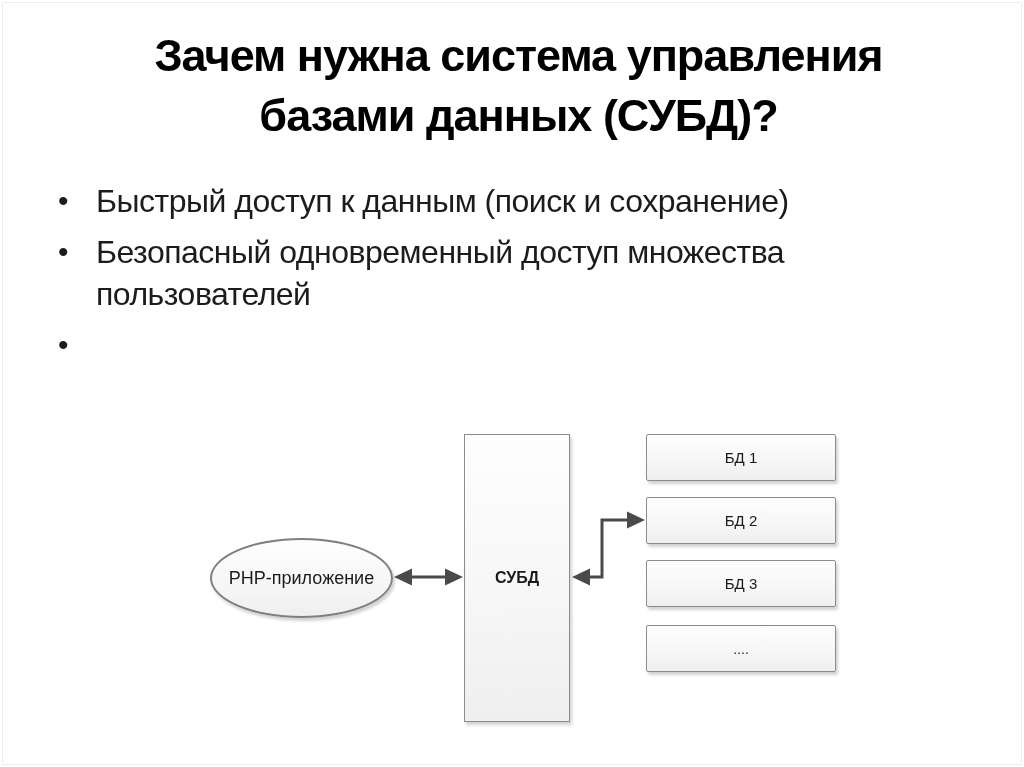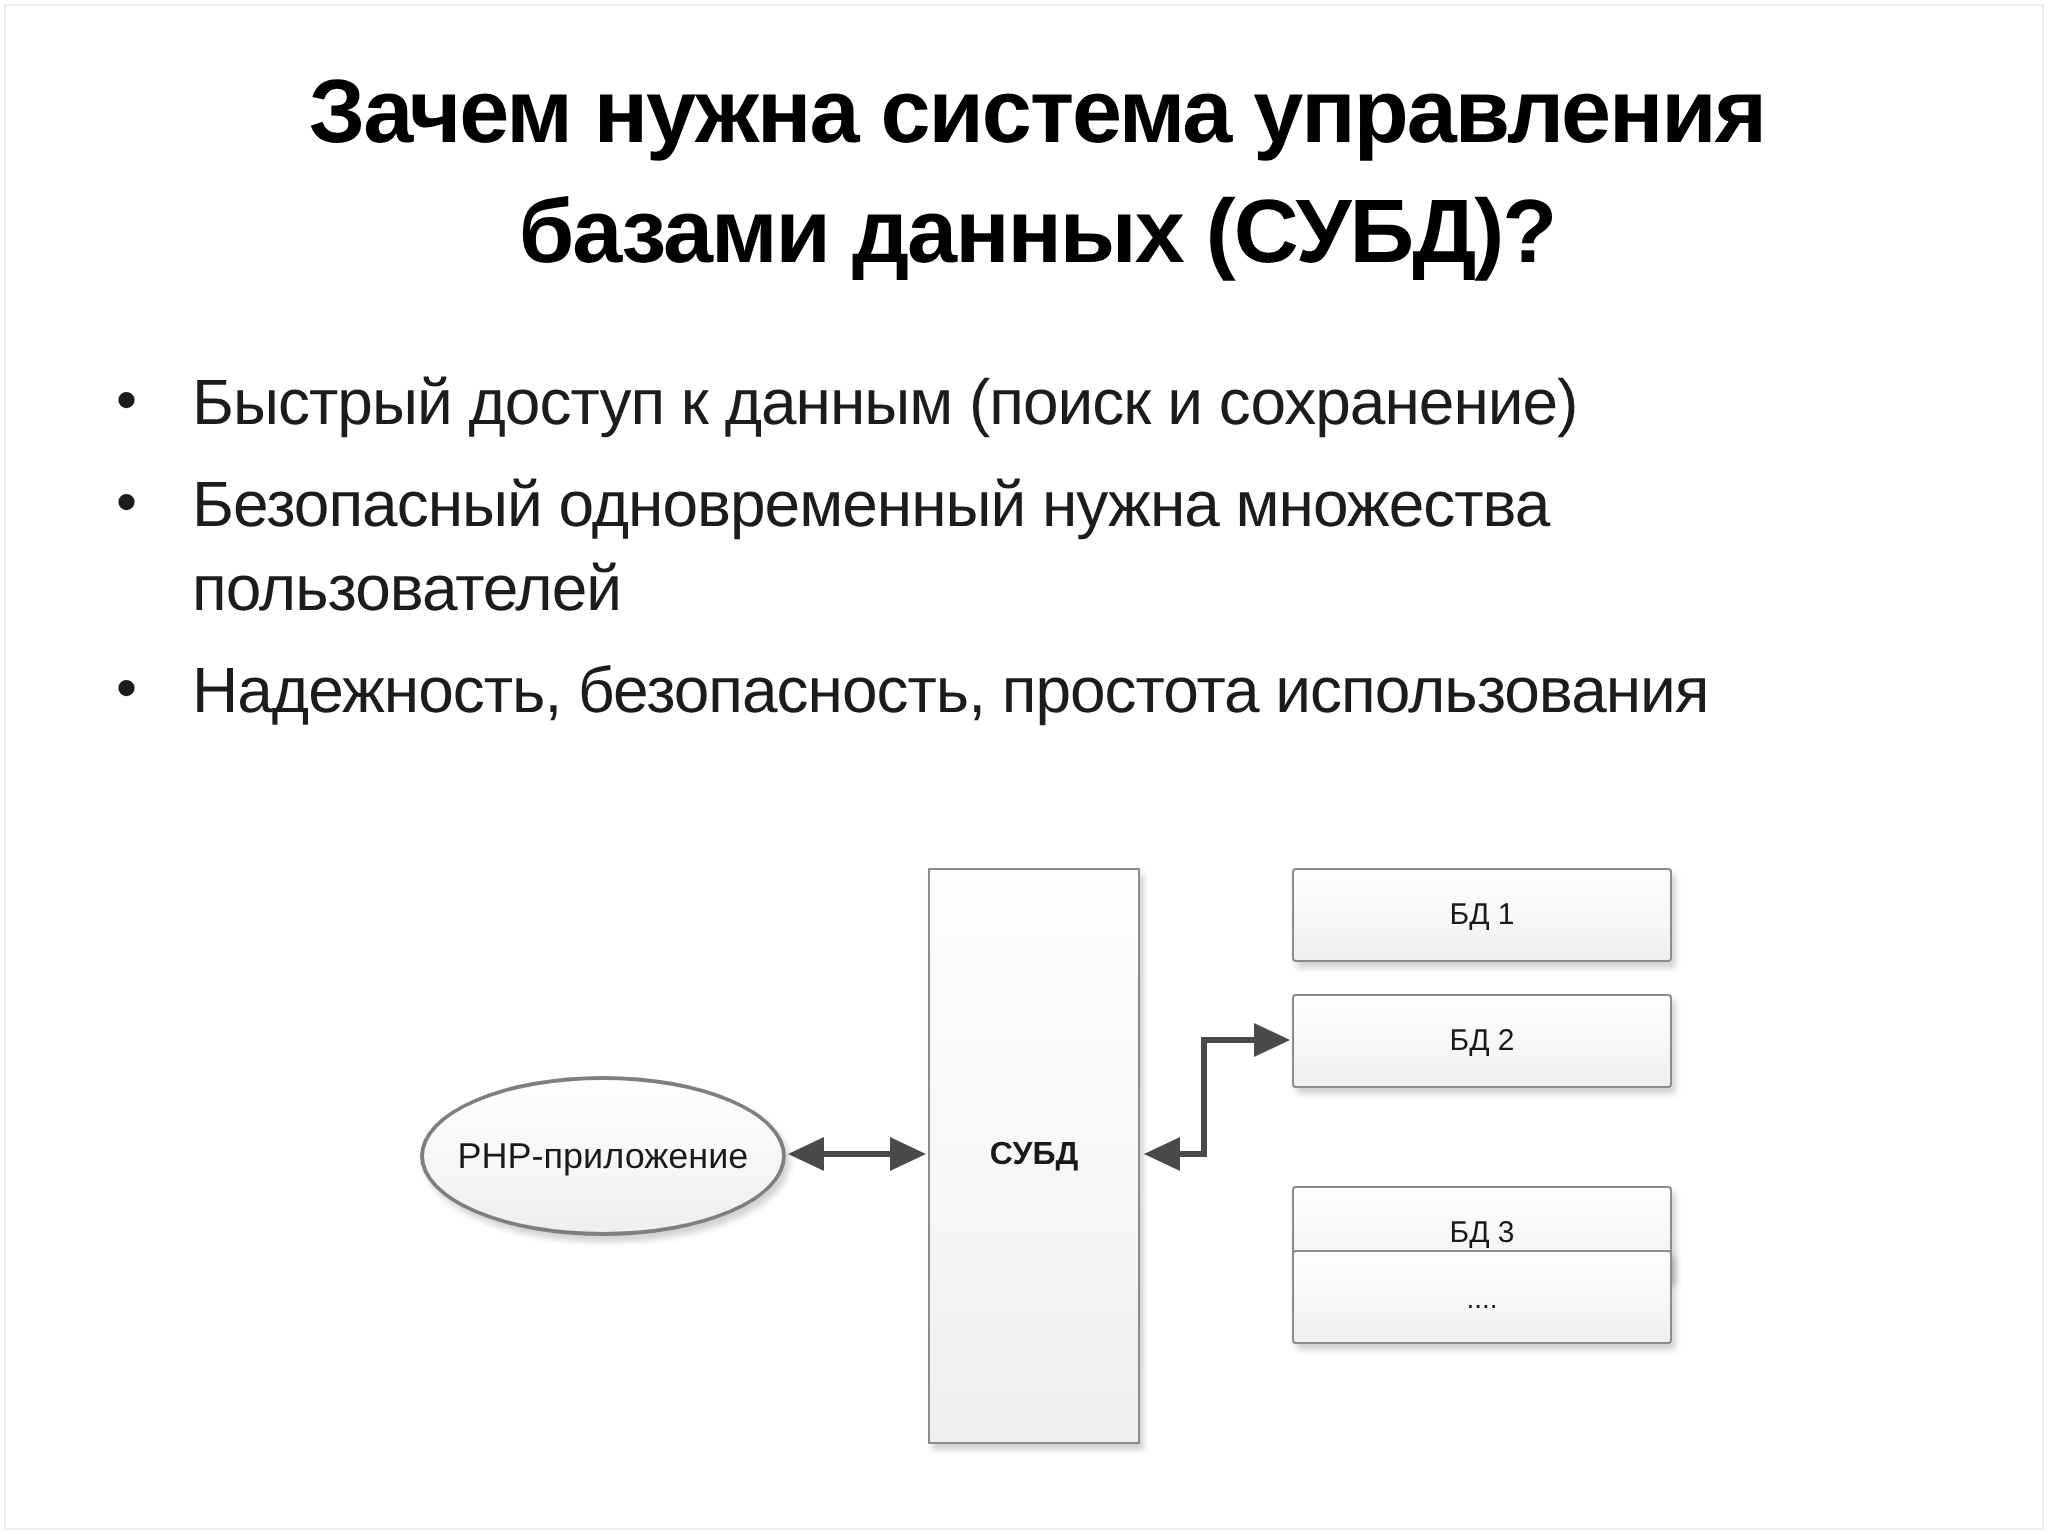--- a/index.html
+++ b/index.html
@@ -107,46 +107,45 @@
   }
   .db {
     left: 646px;
     width: 190px;
     height: 47px;
     border-radius: 2px;
     font-size: 15px;
   }
   .db1 { top: 434px; }
   .db2 { top: 497px; }
-  .db3 { top: 560px; margin-top: 33px; }
+  .db3 { top: 560px; }
   .db4 { top: 625px; font-size: 14px; }
 </style>
 </head>
 <body>
 
 <div class="slide">
   <div class="slide-frame"></div>
 
   <header class="title">
     <div>Зачем нужна система управления</div>
     <div>базами данных (СУБД)?</div>
   </header>
 
   <ul class="bullets">
     <li class="bullet">
       <span class="marker">•</span>
       <span class="bullet-text">Быстрый доступ к данным (поиск и сохранение)</span>
     </li>
     <li class="bullet">
       <span class="marker">•</span>
-      <span class="bullet-text">Безопасный одновременный нужна множества пользователей</span>
+      <span class="bullet-text">Безопасный одновременный доступ множества пользователей</span>
     </li>
     <li class="bullet">
       <span class="marker">•</span>
-      <span class="bullet-text">Надежность, безопасность, простота использования</span>
     </li>
   </ul>
 
   <div class="diagram">
 
     <svg class="connectors" width="1024" height="767" viewBox="0 0 1024 767">
 
       <g stroke="#4a4a4a" fill="#4a4a4a">
         <line x1="408" y1="577" x2="449" y2="577" stroke-width="3"></line>
         <polygon points="394,577 412,568.5 412,585.5" stroke="none"></polygon>

